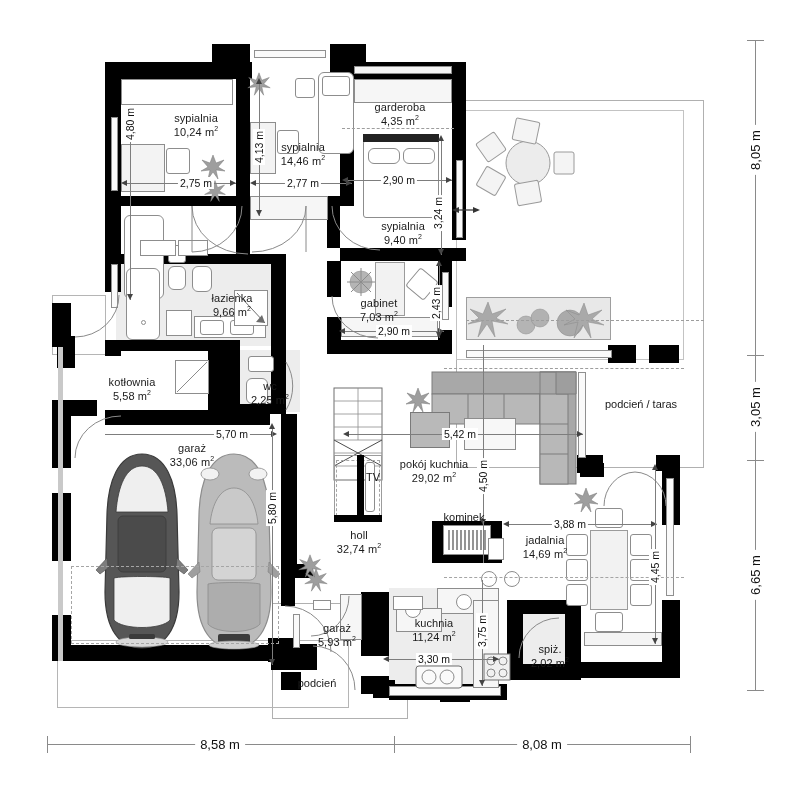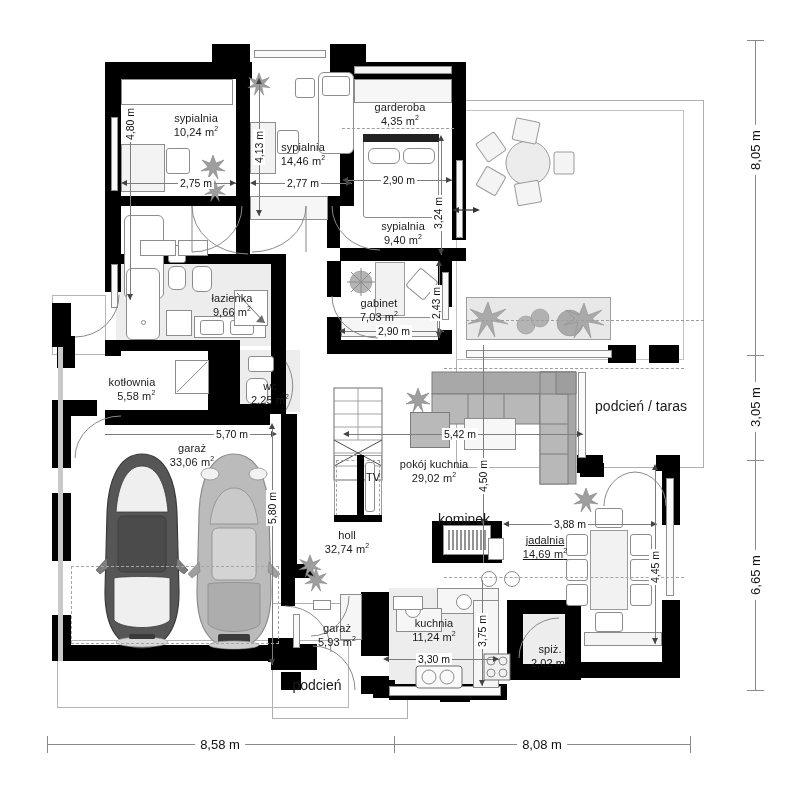--- a/index.html
+++ b/index.html
@@ -16,21 +16,21 @@
   .fillgrey  {position:absolute;background:#e2e2e2;border:1px solid #9e9e9e;box-sizing:border-box;}
   .tile      {position:absolute;background:#ededed;}
   .glass     {position:absolute;background:#fafafa;border:1px solid #8f8f8f;box-sizing:border-box;}
 
   
   .rlabel{position:absolute;text-align:center;line-height:1.18;white-space:nowrap;
           transform:translate(-50%,0);}
   .rlabel .nm{font-size:11px;letter-spacing:.1px;}
   .rlabel .ar{font-size:11px;letter-spacing:.1px;}
   .rlabel .ar sup{font-size:7px;vertical-align:super;}
-  .plain{position:absolute;font-size:14px;white-space:nowrap;transform:translate(-50%,0);}
+  .plain{position:absolute;font-size:11px;white-space:nowrap;transform:translate(-50%,0);}
 
   
   .dimh{position:absolute;height:1px;background:#7d7d7d;}
   .dimv{position:absolute;width:1px;background:#7d7d7d;}
   .dimtxt{position:absolute;font-size:10.5px;color:#111;white-space:nowrap;background:#fff;padding:0 2px;
           transform:translate(-50%,-50%);}
   .dimtxtV{position:absolute;font-size:10.5px;color:#111;white-space:nowrap;background:#fff;padding:0 2px;
           transform:translate(-50%,-50%) rotate(-90deg);}
   .ar-l,.ar-r,.ar-u,.ar-d{position:absolute;width:0;height:0;}
   .ar-l{border-top:3.2px solid transparent;border-bottom:3.2px solid transparent;border-right:6px solid #444;}
@@ -552,41 +552,41 @@
     <div class="ar"><span>9,40 m</span><sup>2</sup></div>
   </div>
   <div class="rlabel" style="left:232px;top:292px;">
     <div class="nm">łazienka</div>
     <div class="ar"><span>9,66 m</span><sup>2</sup></div>
   </div>
   <div class="rlabel" style="left:379px;top:297px;">
     <div class="nm">gabinet</div>
     <div class="ar"><span>7,03 m</span><sup>2</sup></div>
   </div>
-  <div class="rlabel" style="left:132px;top:376px;text-align:right;">
+  <div class="rlabel" style="left:132px;top:376px;">
     <div class="nm">kotłownia</div>
     <div class="ar"><span>5,58 m</span><sup>2</sup></div>
   </div>
   <div class="rlabel" style="left:270px;top:380px;">
     <div class="nm">wc</div>
     <div class="ar"><span>2,25 m</span><sup>2</sup></div>
   </div>
   <div class="rlabel" style="left:192px;top:442px;">
     <div class="nm">garaż</div>
     <div class="ar"><span>33,06 m</span><sup>2</sup></div>
   </div>
   <div class="rlabel" style="left:434px;top:458px;">
     <div class="nm">pokój kuchnia</div>
     <div class="ar"><span>29,02 m</span><sup>2</sup></div>
   </div>
-  <div class="rlabel" style="left:347px;top:529px;">
+  <div class="rlabel" style="left:359px;top:529px;">
     <div class="nm">holl</div>
     <div class="ar"><span>32,74 m</span><sup>2</sup></div>
   </div>
-  <div class="rlabel" style="left:545px;top:534px;text-decoration:underline;">
+  <div class="rlabel" style="left:545px;top:534px;">
     <div class="nm">jadalnia</div>
     <div class="ar"><span>14,69 m</span><sup>2</sup></div>
   </div>
   <div class="rlabel" style="left:434px;top:617px;">
     <div class="nm">kuchnia</div>
     <div class="ar"><span>11,24 m</span><sup>2</sup></div>
   </div>
   <div class="rlabel" style="left:337px;top:622px;">
     <div class="nm">garaż</div>
     <div class="ar"><span>5,93 m</span><sup>2</sup></div>

